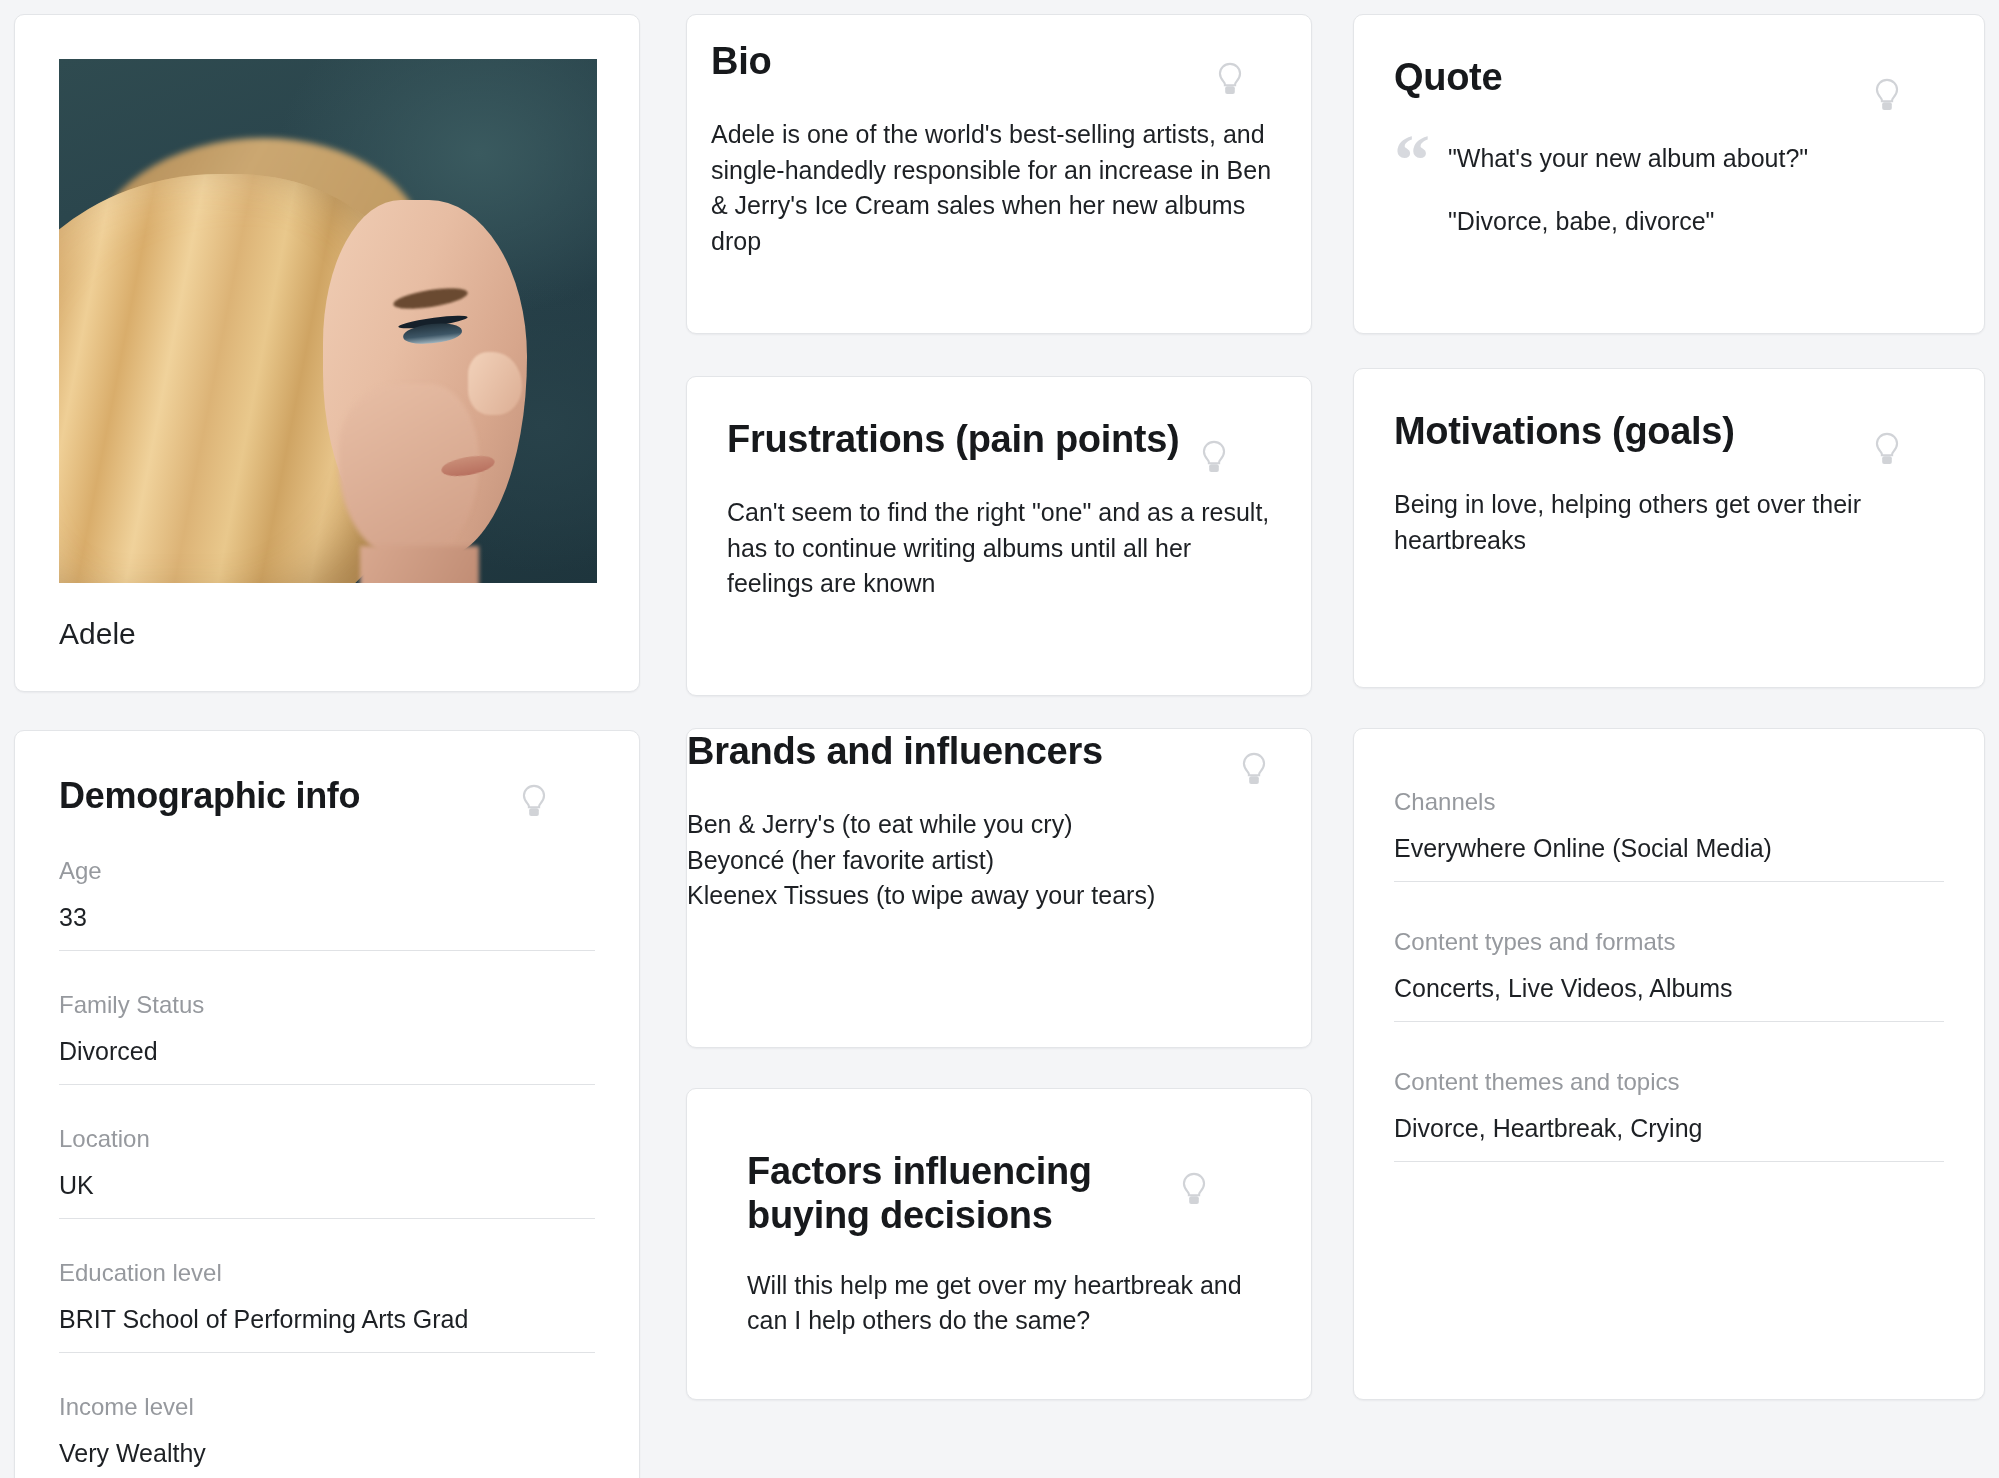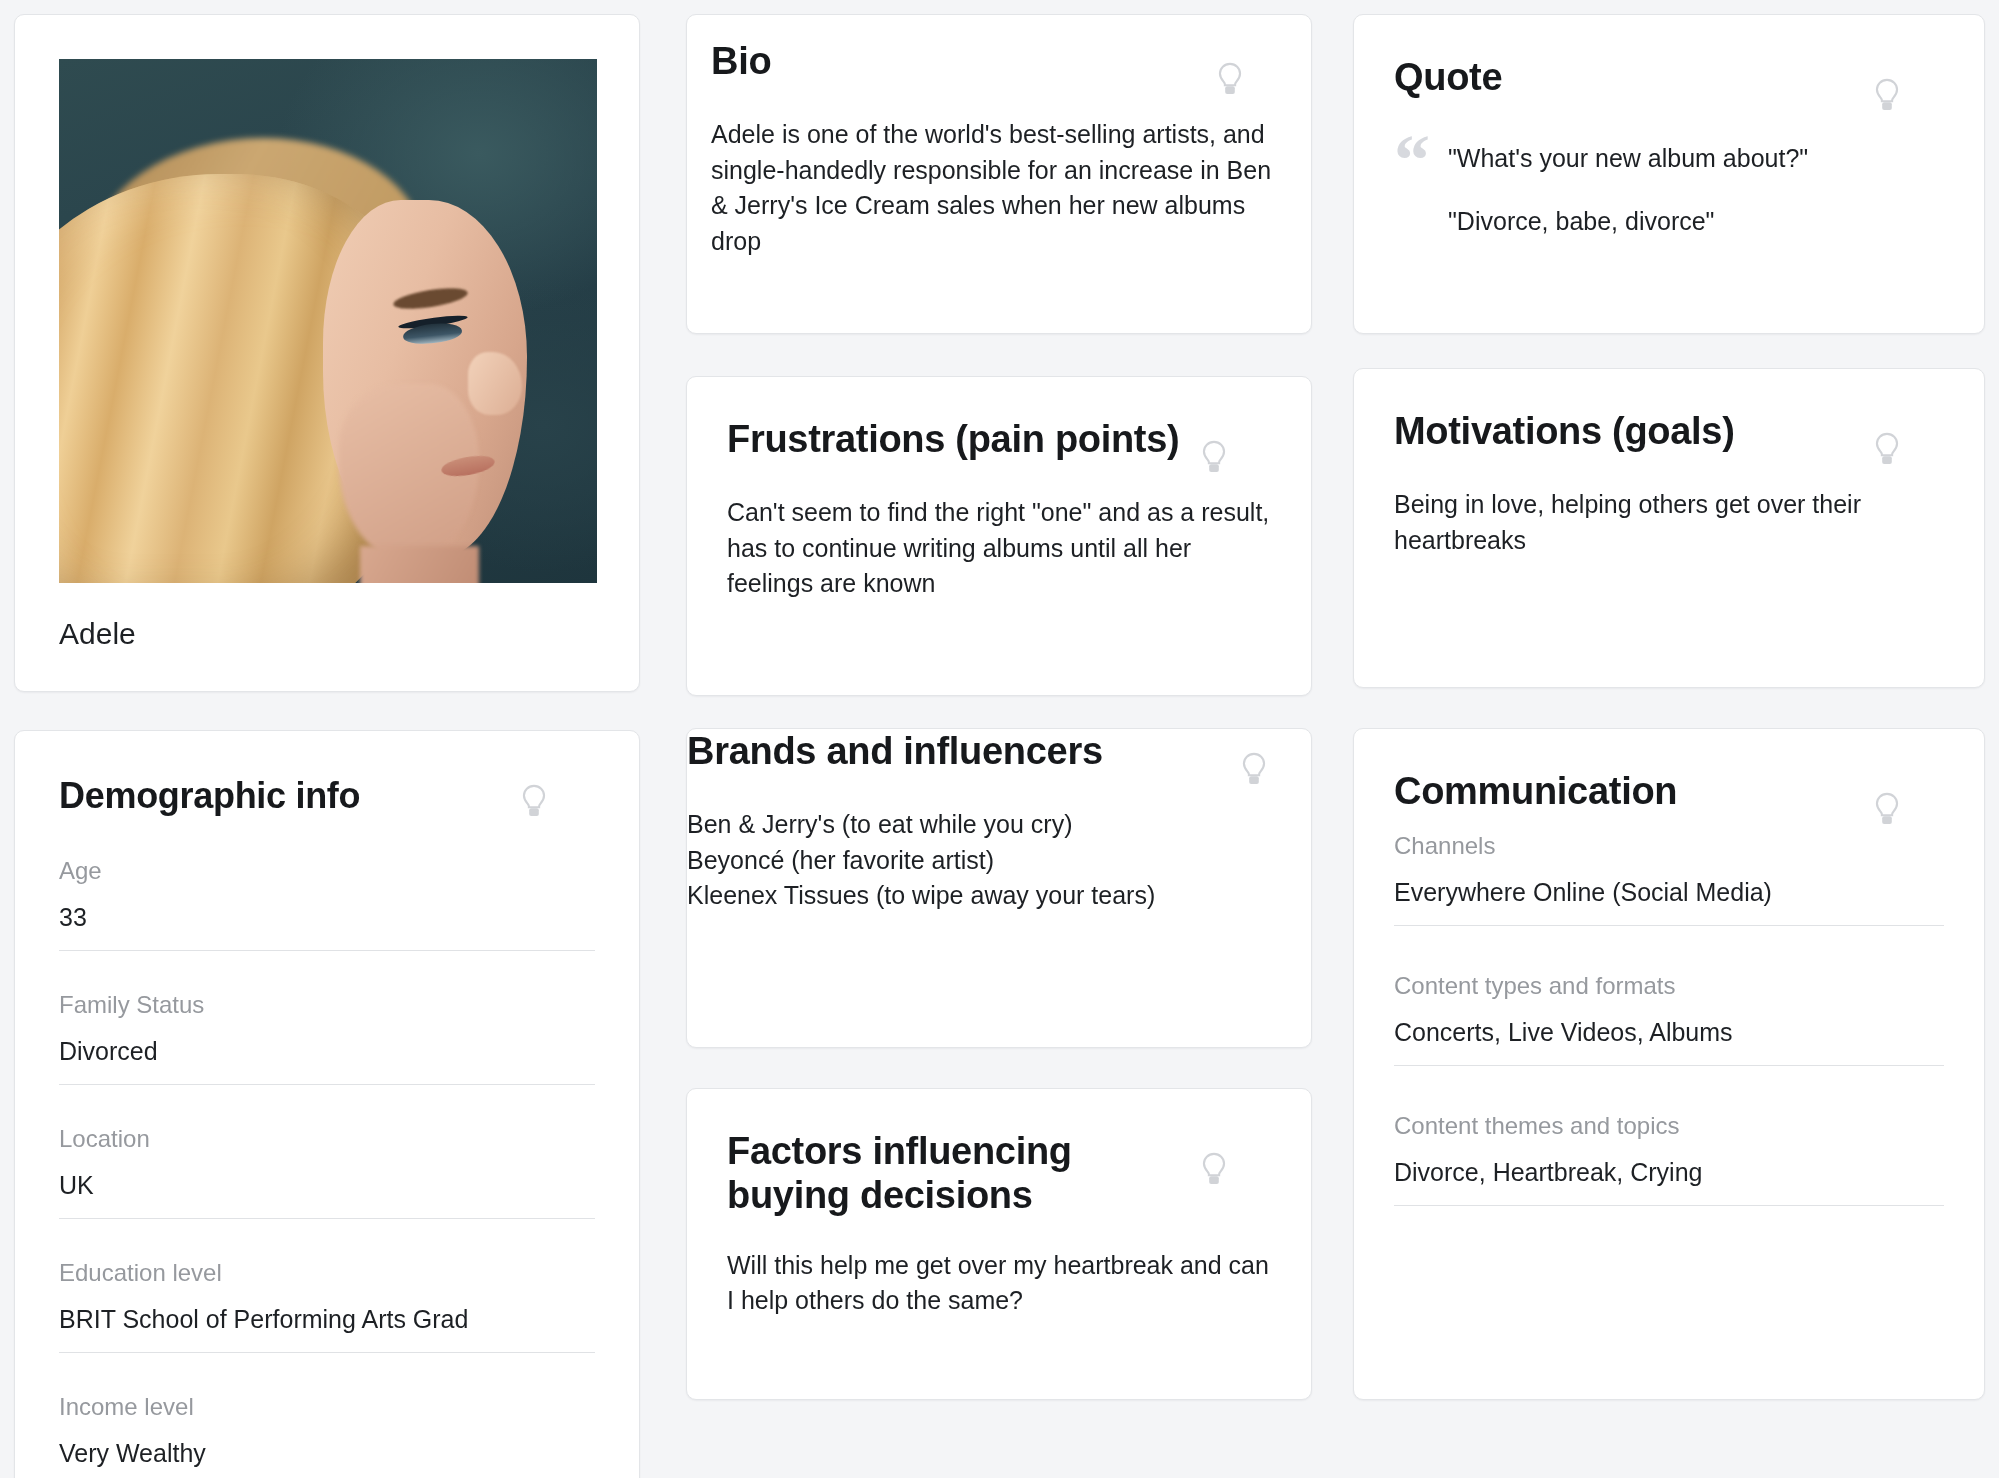--- a/index.html
+++ b/index.html
@@ -223,21 +223,21 @@
     color: #1d2024;
     line-height: 1;
     padding-bottom: 20px;
     border-bottom: 1px solid #e0e2e5;
   }
 
   
   #bio-card        { left: 686px; top: 14px;   width: 626px; height: 320px; padding: 24px; }
   #frustrations-card { left: 686px; top: 368px; width: 626px; height: 320px; padding: 40px; margin-top: 8px; }
   #brands-card     { left: 686px; top: 728px;  width: 626px; height: 320px; }
-  #factors-card    { left: 686px; top: 1088px; width: 626px; height: 312px; padding: 40px; }
+  #factors-card    { left: 686px; top: 1088px; width: 626px; height: 312px; padding: 60px; }
 
   
   #quote-card      { left: 1353px; top: 14px;  width: 632px; height: 320px; padding: 40px; }
   #motivations-card{ left: 1353px; top: 368px; width: 632px; height: 320px; padding: 40px; }
   #communication-card { left: 1353px; top: 728px; width: 632px; height: 672px; padding: 40px; }
 
   #bio-card .card-body,
   #frustrations-card .card-body,
   #brands-card .card-body,
   #factors-card .card-body,
@@ -402,27 +402,20 @@
       <div class="card-title">Motivations (goals)</div>
       <svg class="bulb" viewBox="0 0 24 26">
         <path d="M12 1.6c-4 0-7.1 3-7.1 6.8 0 2.5 1.3 4.2 2.4 5.6.6.8 1.1 1.4 1.1 2.1v.6h7.2v-.6c0-.7.5-1.3 1.1-2.1 1.1-1.4 2.4-3.1 2.4-5.6 0-3.8-3.1-6.8-7.1-6.8z" fill="none" stroke="#c9ccd1" stroke-width="1.5"></path>
         <rect x="8.6" y="17.4" width="6.8" height="5.4" rx="1.4" fill="#c9ccd1"></rect>
       </svg>
     </div>
     <div class="card-body">Being in love, helping others get over their heartbreaks</div>
   </div>
 
   <div class="card" id="communication-card">
-    <div class="card-head">
-      <div class="card-title">Communication</div>
-      <svg class="bulb" viewBox="0 0 24 26">
-        <path d="M12 1.6c-4 0-7.1 3-7.1 6.8 0 2.5 1.3 4.2 2.4 5.6.6.8 1.1 1.4 1.1 2.1v.6h7.2v-.6c0-.7.5-1.3 1.1-2.1 1.1-1.4 2.4-3.1 2.4-5.6 0-3.8-3.1-6.8-7.1-6.8z" fill="none" stroke="#c9ccd1" stroke-width="1.5"></path>
-        <rect x="8.6" y="17.4" width="6.8" height="5.4" rx="1.4" fill="#c9ccd1"></rect>
-      </svg>
-    </div>
     <div>
       <div class="field">
         <div class="field-label">Channels</div>
         <div class="field-value">Everywhere Online (Social Media)</div>
       </div>
       <div class="field">
         <div class="field-label">Content types and formats</div>
         <div class="field-value">Concerts, Live Videos, Albums</div>
       </div>
       <div class="field">

